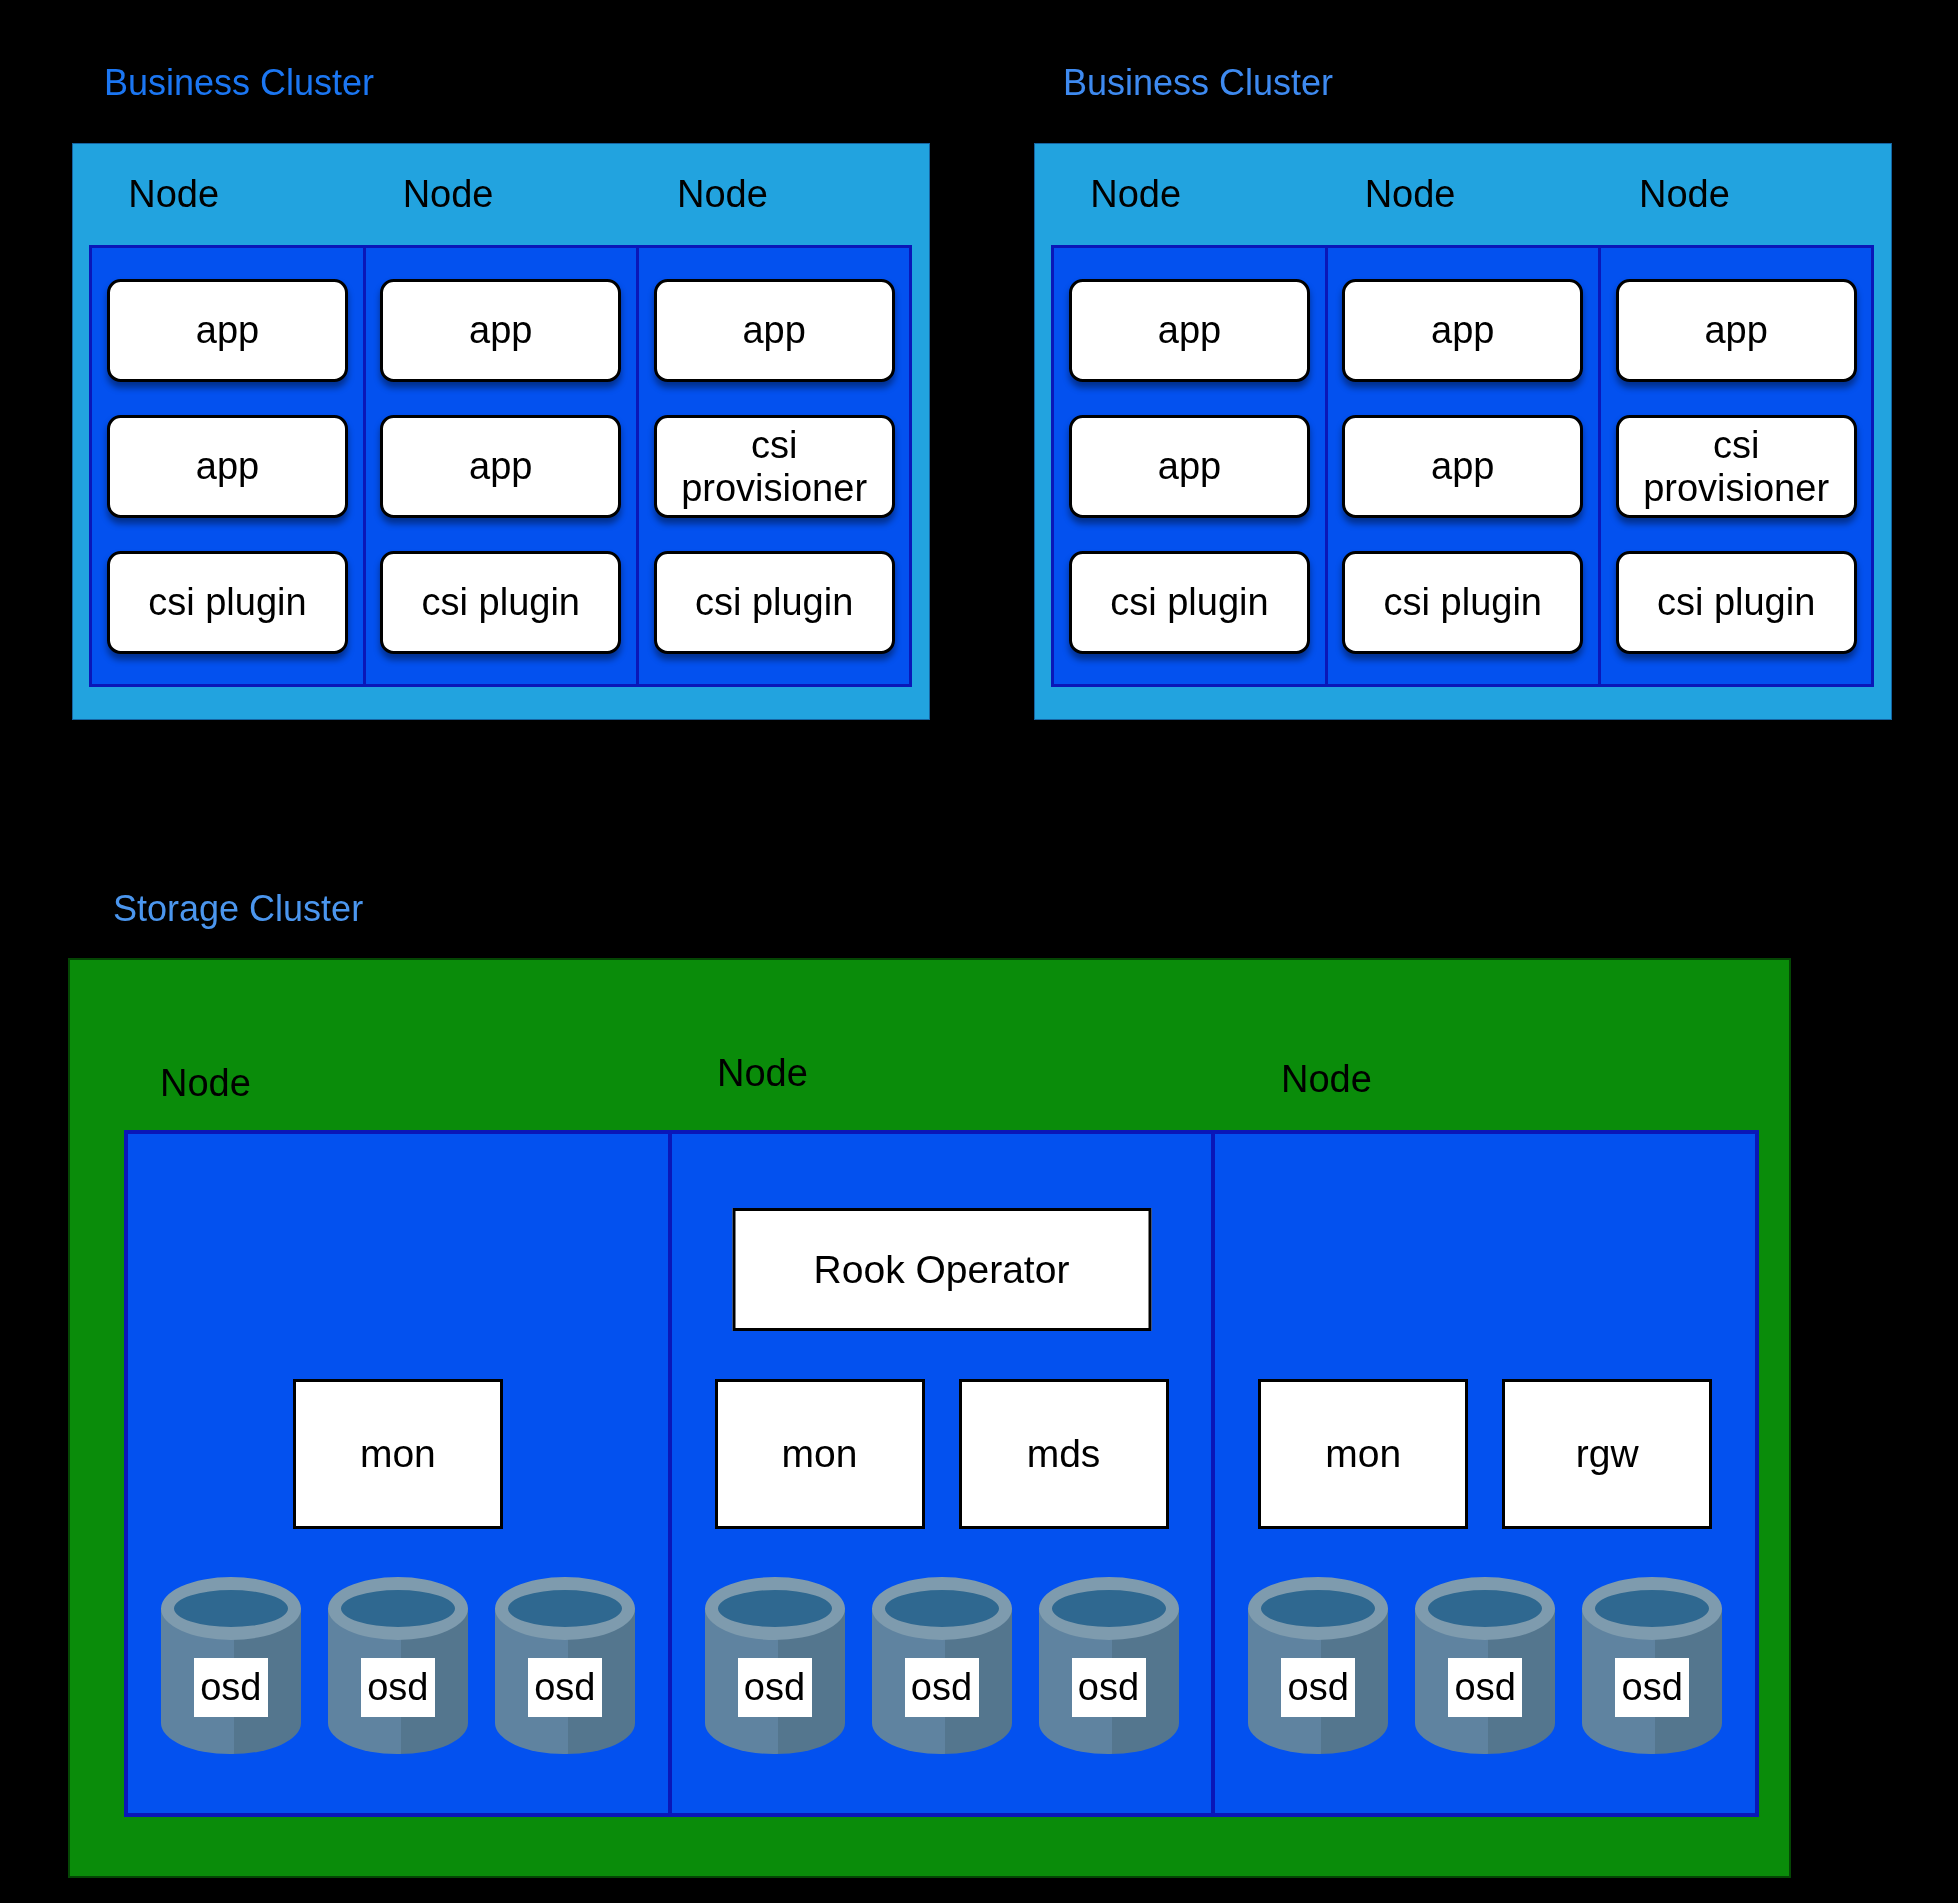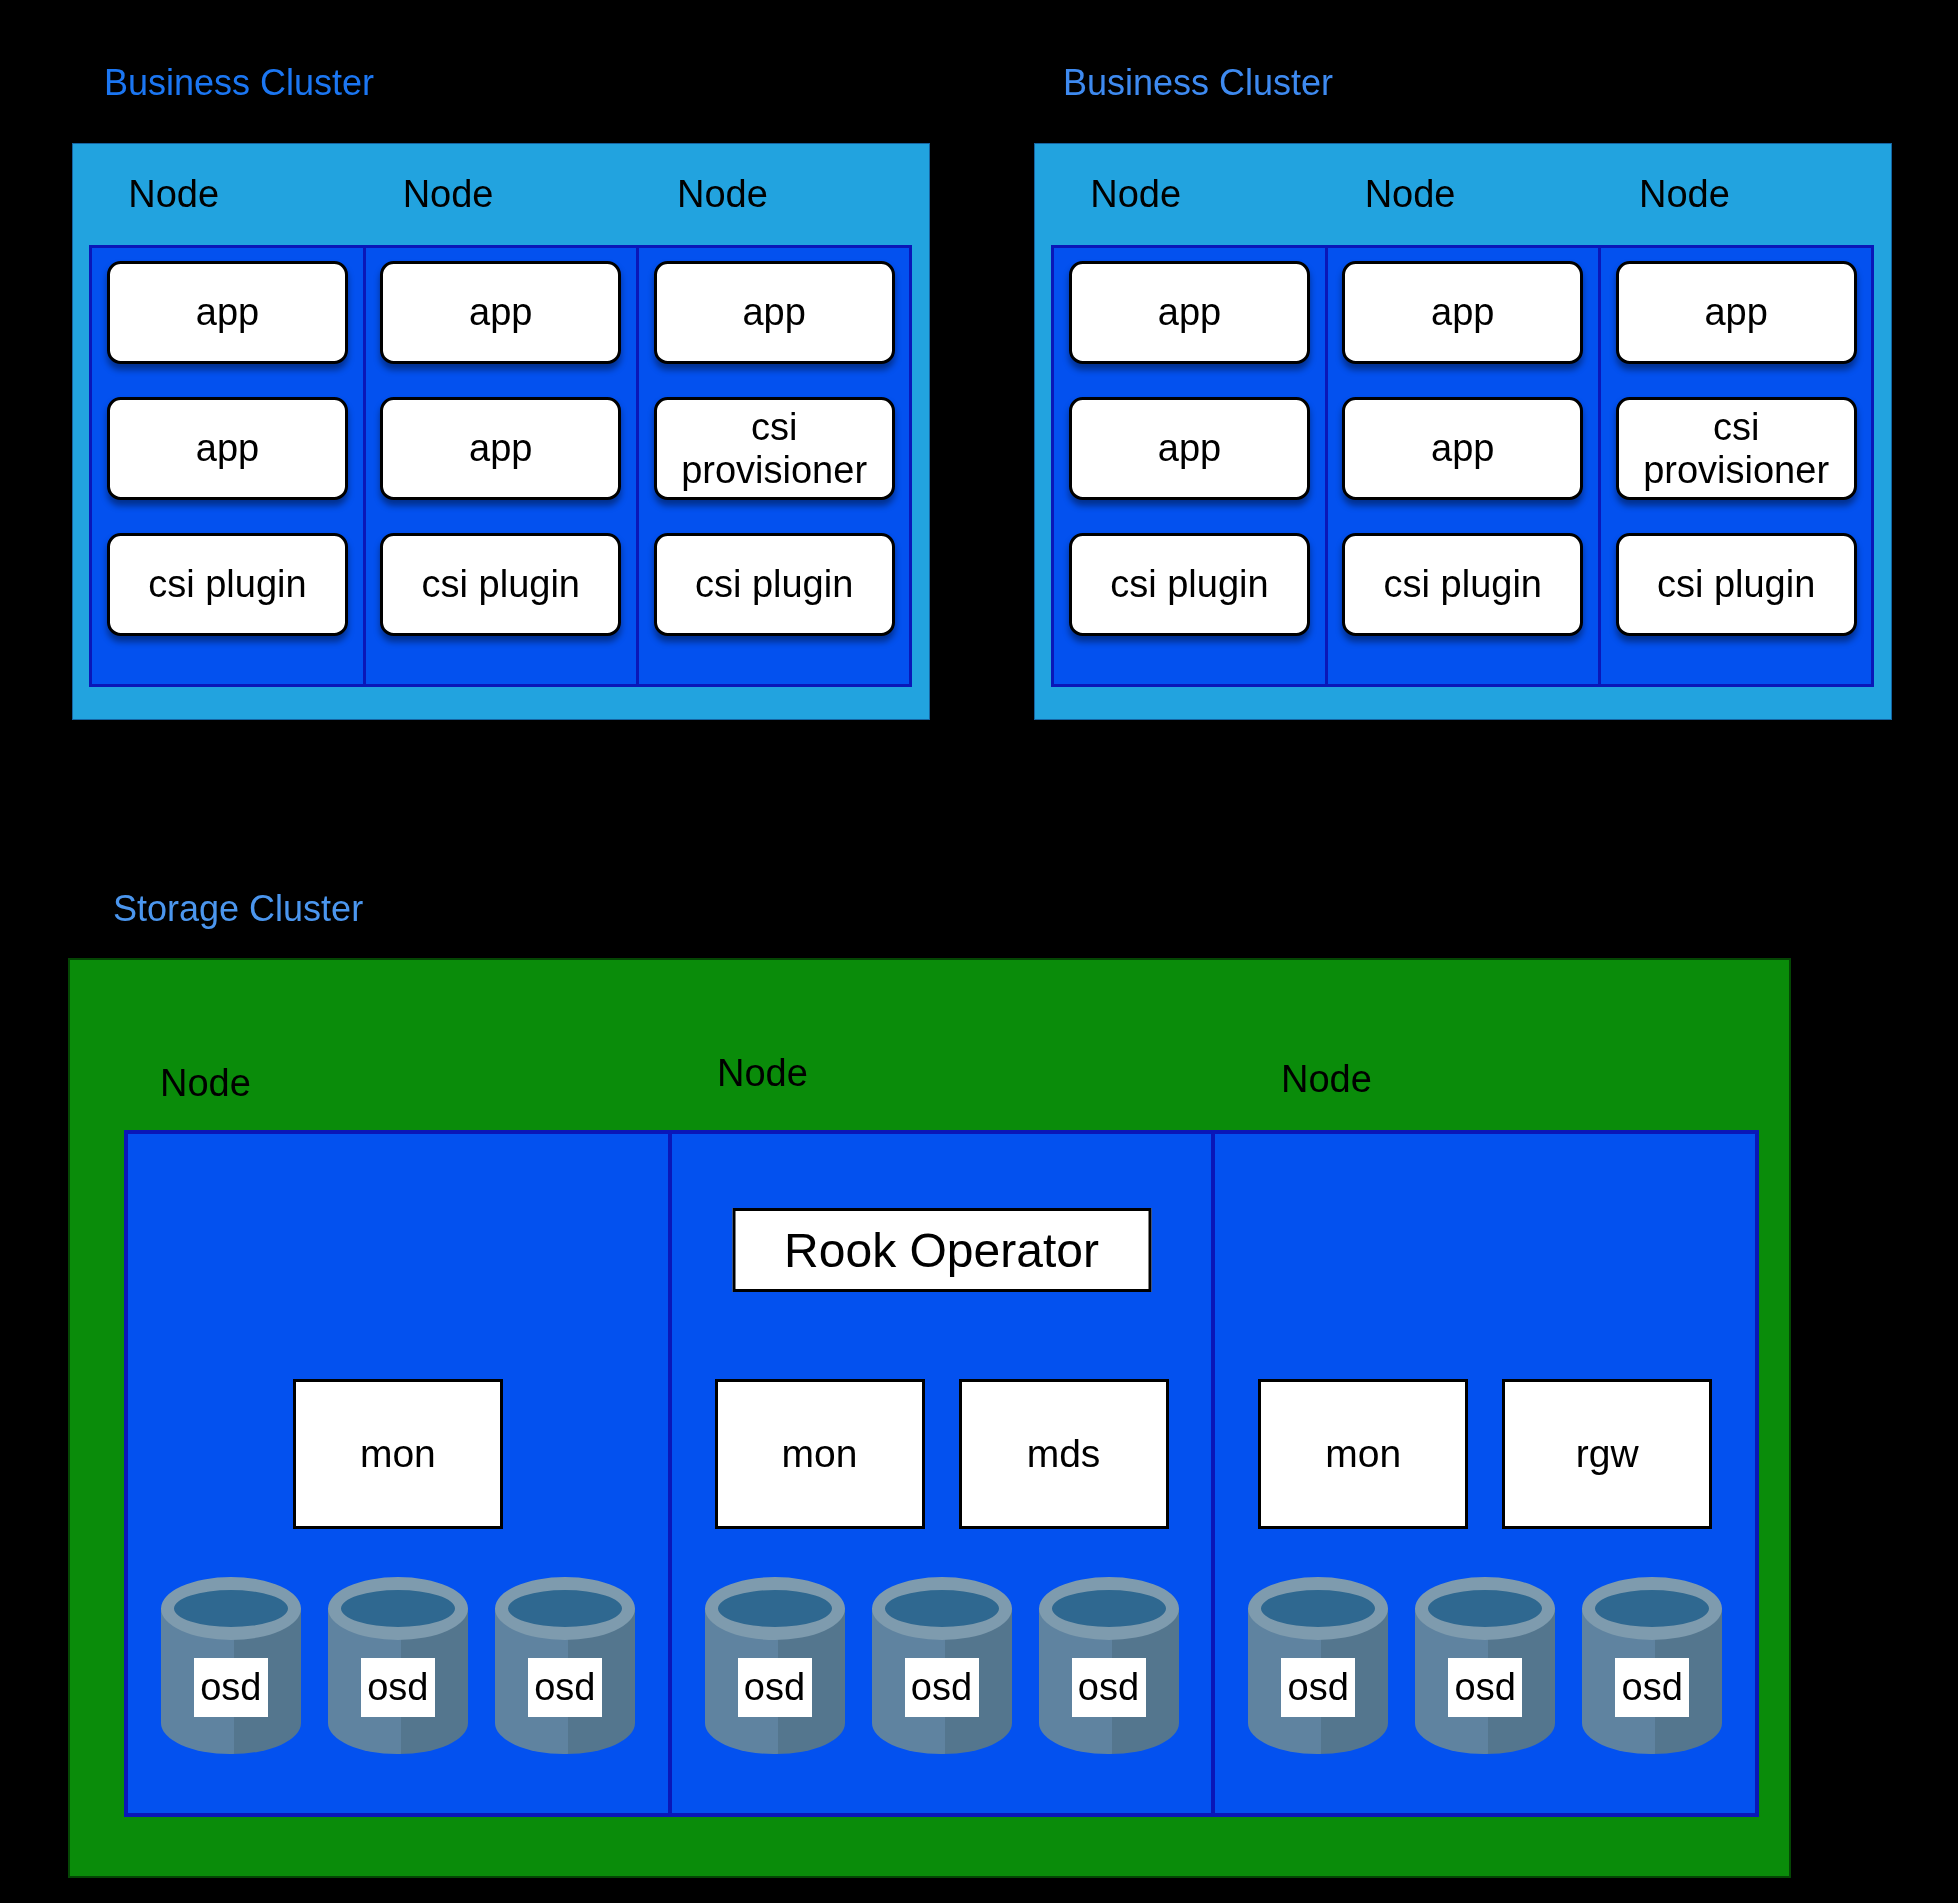--- a/index.html
+++ b/index.html
@@ -17,21 +17,21 @@
   .bc{position:absolute;top:143px;width:858px;height:577px;
       background:var(--business-box,#22A3DF);border:1.7px solid rgba(12,50,110,0.55);}
   .bc1{left:72px;} .bc2{left:1034px;}
   .bc-header{position:absolute;left:16.3px;top:0;width:823px;height:101px;display:flex;}
   .bc-head-cell{flex:1;display:flex;align-items:center;padding-left:39px;
                 font-size:38px;color:#000;}
   .bc-inner{position:absolute;left:16.3px;top:101px;width:823px;height:442px;
             background:var(--inner-blue,#0351EF);
             border:3.4px solid var(--inner-border,#0A17B8);display:flex;}
   .bc-col{flex:1;display:flex;flex-direction:column;align-items:center;
-          padding-top:13px;gap:33px;}
+          padding-top:31px;gap:33px;}
   .bc-col + .bc-col{border-left:3.4px solid var(--inner-border,#0A17B8);}
   .pod{width:241px;height:103px;background:var(--pod-fill,#fff);
        border:3.4px solid var(--pod-border,#000);border-radius:13.7px;
        display:flex;align-items:center;justify-content:center;text-align:center;
        font-size:38px;line-height:1.12;padding:0 3.4px;
        box-shadow:0 5.1px 6px rgba(0,0,0,0.4);}
 
   
   .tick{position:absolute;width:4.3px;height:7.7px;background:#000;}
   .tick-bc1{left:500px;top:720px;}
@@ -44,23 +44,23 @@
   .sc-node-label{position:absolute;font-size:38px;color:#000;white-space:nowrap;}
   .sc-node-label.l1{left:90px;top:102px;}
   .sc-node-label.l2{left:647px;top:92px;}
   .sc-node-label.l3{left:1211px;top:98px;}
   .sc-inner{position:absolute;left:54px;top:170px;width:1635px;height:687px;
             background:var(--inner-blue,#0351EF);
             border:4.3px solid var(--inner-border,#0A17B8);display:flex;}
   .sc-col{flex:1;position:relative;}
   .sc-col + .sc-col{border-left:4.3px solid var(--inner-border,#0A17B8);}
   .op-box{position:absolute;top:74px;left:50%;transform:translateX(-50%);
-          width:419px;height:84px;background:var(--pod-fill,#fff);
+          width:419px;height:123px;background:var(--pod-fill,#fff);
           border:3.4px solid var(--pod-border,#000);
-          display:flex;align-items:center;justify-content:center;font-size:48px;}
+          display:flex;align-items:center;justify-content:center;font-size:39px;}
   .svc-row{position:absolute;top:245px;left:0;right:0;
            display:flex;justify-content:center;gap:34px;}
   .svc{width:210px;height:150px;background:var(--pod-fill,#fff);
        border:3.4px solid var(--pod-border,#000);
        display:flex;align-items:center;justify-content:center;font-size:39px;}
   .osd-row{position:absolute;top:443px;left:0;right:0;
            display:flex;justify-content:center;gap:27px;}
 
   
   .cyl{position:relative;width:140px;height:176px;}

